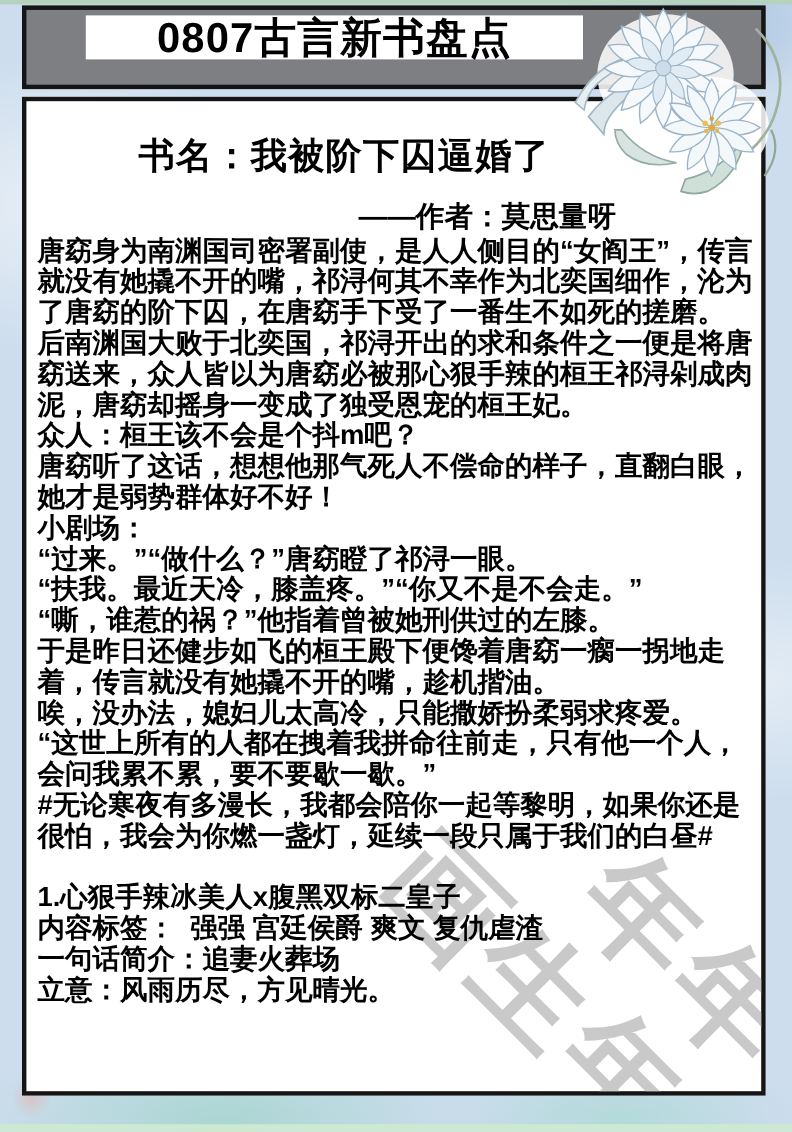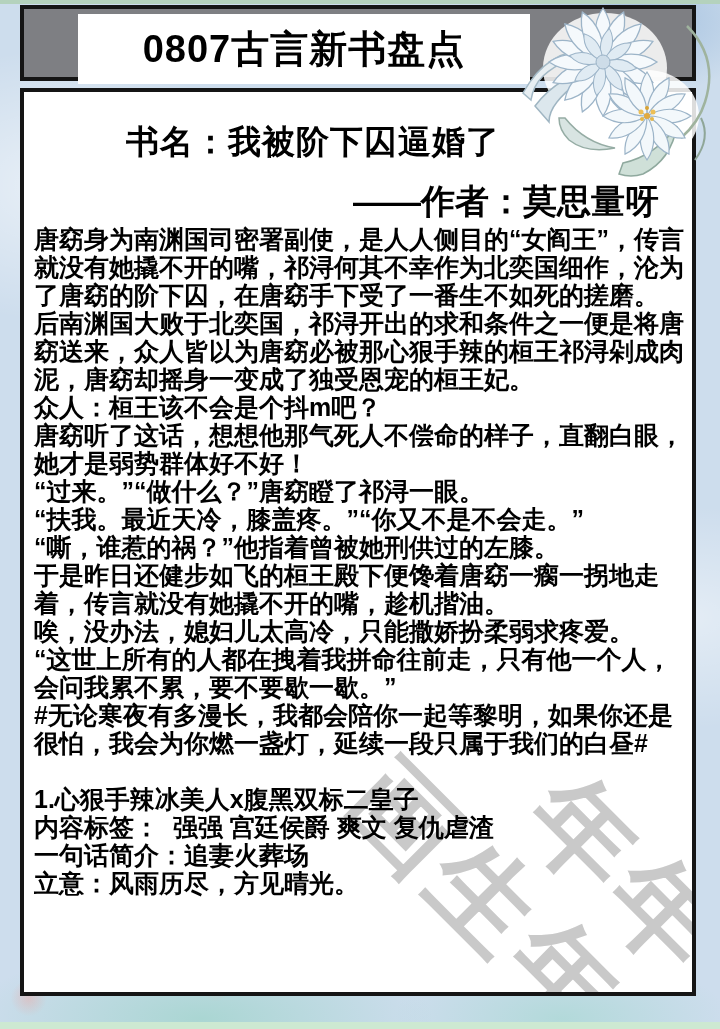--- a/index.html
+++ b/index.html
@@ -18,39 +18,39 @@
       radial-gradient(circle 20px at 30% 96%, rgba(242,188,188,.45), transparent 70%);
   }
   .top-strip{position:absolute;left:0;top:0;width:720px;height:4px;background:#b4d2bd;}
   .bottom-strip{position:absolute;left:0;bottom:0;width:720px;height:7px;background:#cde9d2;}
 
   .header-box{
     position:absolute;left:20px;top:5px;width:668px;height:68px;
     background:#7e7f83;border:4px solid #151515;z-index:3;
   }
   .header-title-box{
-    position:absolute;left:54px;top:5px;width:452px;height:70px;background:#ffffff;
+    position:absolute;left:54px;top:5px;width:452px;height:40px;background:#ffffff;
     display:flex;align-items:center;justify-content:center;
   }
   .header-title{font-size:38px;font-weight:600;color:#000;letter-spacing:1px;white-space:nowrap;}
 
   .main-box{
     position:absolute;left:20px;top:88px;width:668px;height:900px;
     background:#ffffff;border:4px solid #151515;overflow:hidden;z-index:2;
   }
   .watermark{
     position:absolute;left:330px;top:660px;z-index:1;
     transform:rotate(45deg);
     font-size:105px;line-height:116px;font-weight:700;color:#c9c9c9;
     letter-spacing:8px;white-space:nowrap;
   }
   .watermark .wm-upper{margin-left:138px;}
   .content{position:relative;z-index:2;padding:28px 6px 0 10px;color:#000000;}
   .book-title{font-size:33px;font-weight:700;padding-left:92px;letter-spacing:1px;}
-  .book-author{font-size:34px;font-weight:700;padding-left:292px;margin-top:14px;text-align:center;}
+  .book-author{font-size:26px;font-weight:700;padding-left:292px;margin-top:14px;}
   .synopsis{font-size:25px;line-height:28px;font-weight:700;}
   .meta{margin-top:28px;font-size:25px;line-height:28px;font-weight:700;}
   .para{white-space:pre-wrap;word-break:break-all;}
 
   .flower{position:absolute;left:505px;top:-2px;width:215px;height:185px;z-index:6;}
 </style>
 </head>
 <body>
 
 <div class="canvas">
@@ -68,20 +68,21 @@
       <div class="wm-lower">画生年</div>
     </div>
     <div class="content">
       <div class="book-title">书名：我被阶下囚逼婚了</div>
       <div class="book-author">——作者：莫思量呀</div>
       <div class="synopsis">
           <div class="para">唐窈身为南渊国司密署副使，是人人侧目的“女阎王”，传言就没有她撬不开的嘴，祁浔何其不幸作为北奕国细作，沦为了唐窈的阶下囚，在唐窈手下受了一番生不如死的搓磨。</div>
           <div class="para">后南渊国大败于北奕国，祁浔开出的求和条件之一便是将唐窈送来，众人皆以为唐窈必被那心狠手辣的桓王祁浔剁成肉泥，唐窈却摇身一变成了独受恩宠的桓王妃。</div>
           <div class="para">众人：桓王该不会是个抖m吧？</div>
           <div class="para">唐窈听了这话，想想他那气死人不偿命的样子，直翻白眼，她才是弱势群体好不好！</div>
+          <div class="para">小剧场：</div>
           <div class="para">“过来。”“做什么？”唐窈瞪了祁浔一眼。</div>
           <div class="para">“扶我。最近天冷，膝盖疼。”“你又不是不会走。”</div>
           <div class="para">“嘶，谁惹的祸？”他指着曾被她刑供过的左膝。</div>
           <div class="para">于是昨日还健步如飞的桓王殿下便馋着唐窈一瘸一拐地走着，传言就没有她撬不开的嘴，趁机揩油。</div>
           <div class="para">唉，没办法，媳妇儿太高冷，只能撒娇扮柔弱求疼爱。</div>
           <div class="para">“这世上所有的人都在拽着我拼命往前走，只有他一个人，会问我累不累，要不要歇一歇。”</div>
           <div class="para">#无论寒夜有多漫长，我都会陪你一起等黎明，如果你还是很怕，我会为你燃一盏灯，延续一段只属于我们的白昼#</div>
         </div>
       <div class="meta">
           <div class="para">1.心狠手辣冰美人x腹黑双标二皇子</div>

